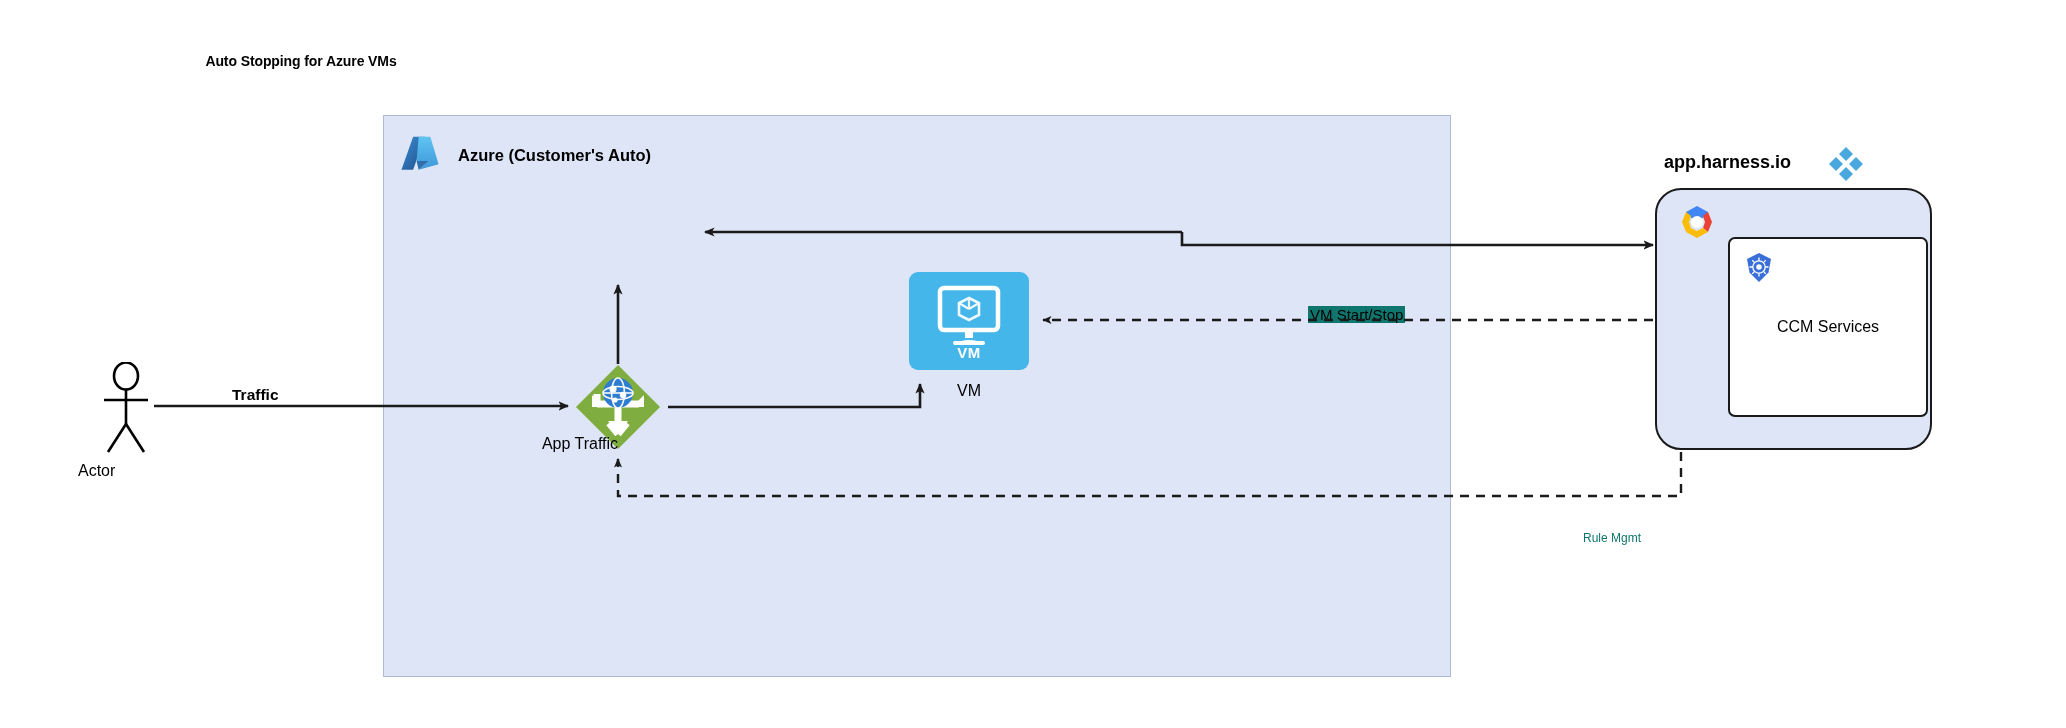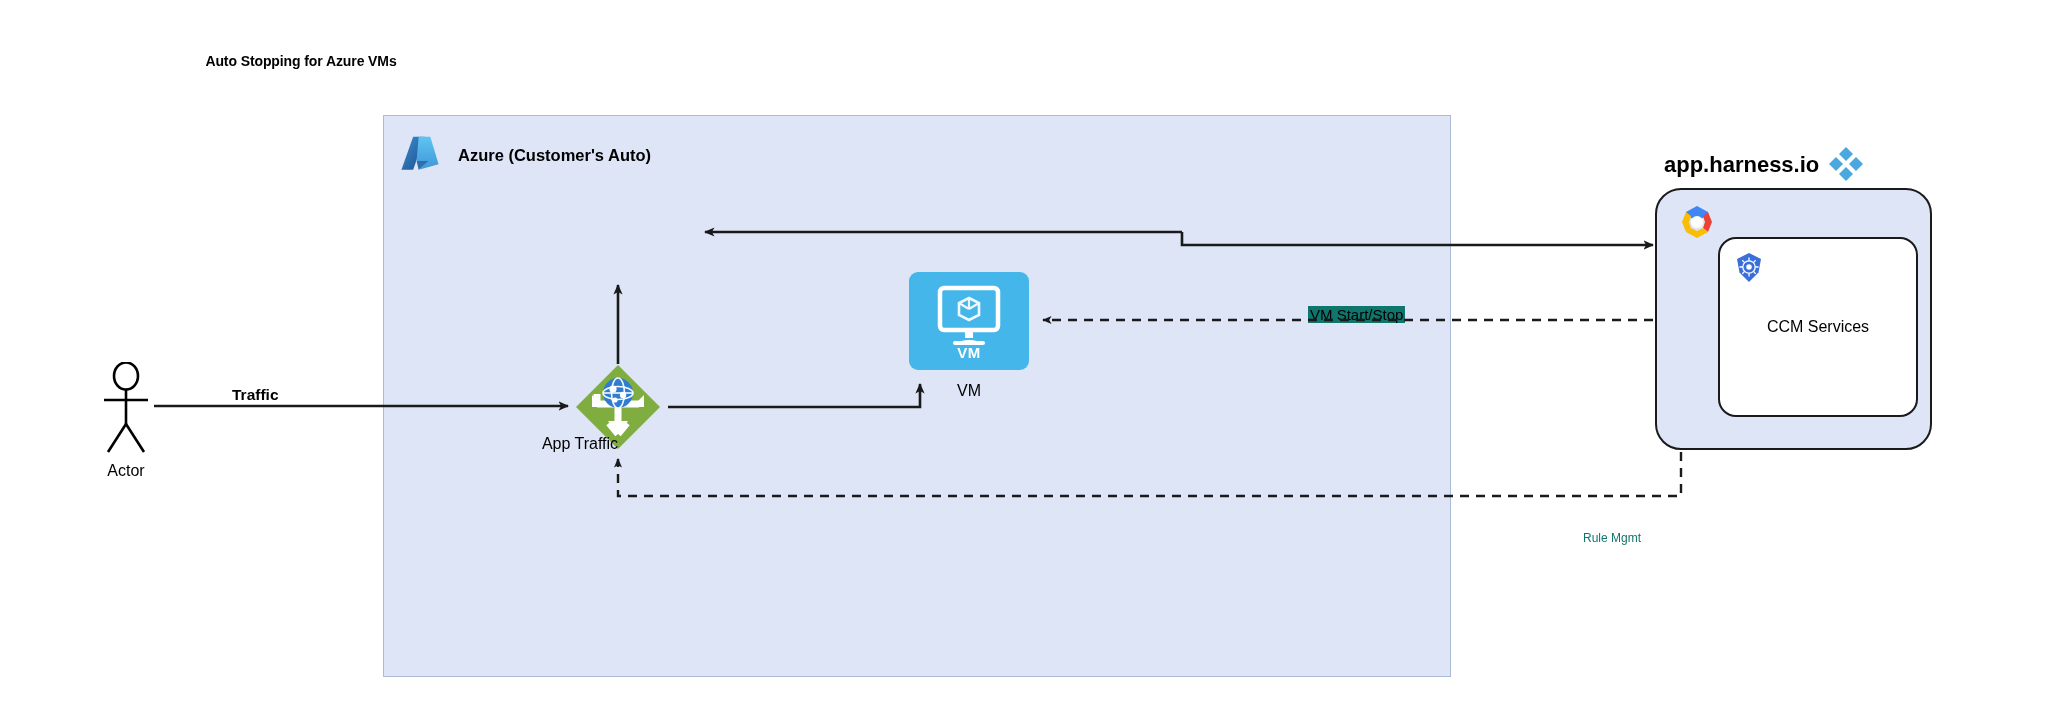--- a/index.html
+++ b/index.html
@@ -47,28 +47,28 @@
   #vm-caption{left:909px;top:382px;width:120px;text-align:center;font-size:16px;color:#000;}
 
   
   #agw-icon{left:575px;top:364px;width:86px;height:86px;}
   #agw-caption{
     left:500px;top:434px;width:160px;text-align:center;font-size:16px;color:#000;line-height:1.25;
   }
 
   
   #actor-figure{left:98px;top:362px;width:56px;height:92px;}
-  #actor-caption{left:78px;top:462px;width:96px;text-align:center;font-size:16px;color:#000;}
+  #actor-caption{left:78px;top:462px;width:96px;font-size:16px;color:#000;}
   #traffic-label{
     left:232px;top:386px;font-size:15.5px;font-weight:bold;color:#000;white-space:nowrap;
   }
 
   
   #harness-label{
-    left:1664px;top:152px;font-size:22px;font-weight:bold;color:#000;white-space:nowrap;
+    left:1664px;top:152px;font-size:18px;font-weight:bold;color:#000;white-space:nowrap;
   }
   #harness-logo{left:1827px;top:145px;width:38px;height:38px;}
   #harness-container{
     left:1655px;top:188px;width:277px;height:262px;
     background:#dde5f7;border:2px solid #1a1a1a;border-radius:26px;box-sizing:border-box;
   }
   #gcp-logo{left:1675px;top:200px;width:40px;height:40px;}
   #ccm-box{
     left:1716px;top:235px;width:200px;height:180px;
     background:#ffffff;border:2px solid #1a1a1a;border-radius:18px;box-sizing:border-box;
@@ -184,21 +184,21 @@
     <div class="abs" id="gcp-logo" style="left:20px;top:12px;">
       <svg viewBox="0 0 40 40" width="40" height="40">
         <path d="M20 4 L31 10 L31 13 L20 19 L9 13 L9 10 Z" fill="#4285f4"></path>
         <path d="M31 10 L35 20 L31 30 L26 26 L28 20 L26 14 Z" fill="#ea4335"></path>
         <path d="M9 10 L5 20 L9 30 L14 26 L12 20 L14 14 Z" fill="#fbbc05"></path>
         <path d="M9 30 L20 36 L31 30 L26 26 L20 29 L14 26 Z" fill="#fbbc05"></path>
         <circle cx="20" cy="20" r="6" fill="#ffffff"></circle>
       </svg>
     </div>
 
-    <div class="abs" id="ccm-box" style="left:61px;top:47px;">
+    <div class="abs" id="ccm-box" style="left:71px;top:47px;border-radius:7px;">
       <div id="k8s-logo">
         <svg viewBox="0 0 34 34" width="34" height="34">
           <path d="M17 2 L29 8 L26.5 21.5 L17 31 L7.5 21.5 L5 8 Z" fill="#3a6fd8"></path>
           <g stroke="#ffffff" stroke-width="1.3" fill="none">
             <circle cx="17" cy="16" r="6.2"></circle>
             <circle cx="17" cy="16" r="2.1" fill="#ffffff"></circle>
             <path d="M17 9.8 L17 6.5 M17 22.2 L17 25.5 M10.8 16 L7.5 16 M23.2 16 L26.5 16
                      M12.6 11.6 L10.3 9.3 M21.4 20.4 L23.7 22.7 M21.4 11.6 L23.7 9.3 M12.6 20.4 L10.3 22.7"></path>
           </g>
         </svg>

